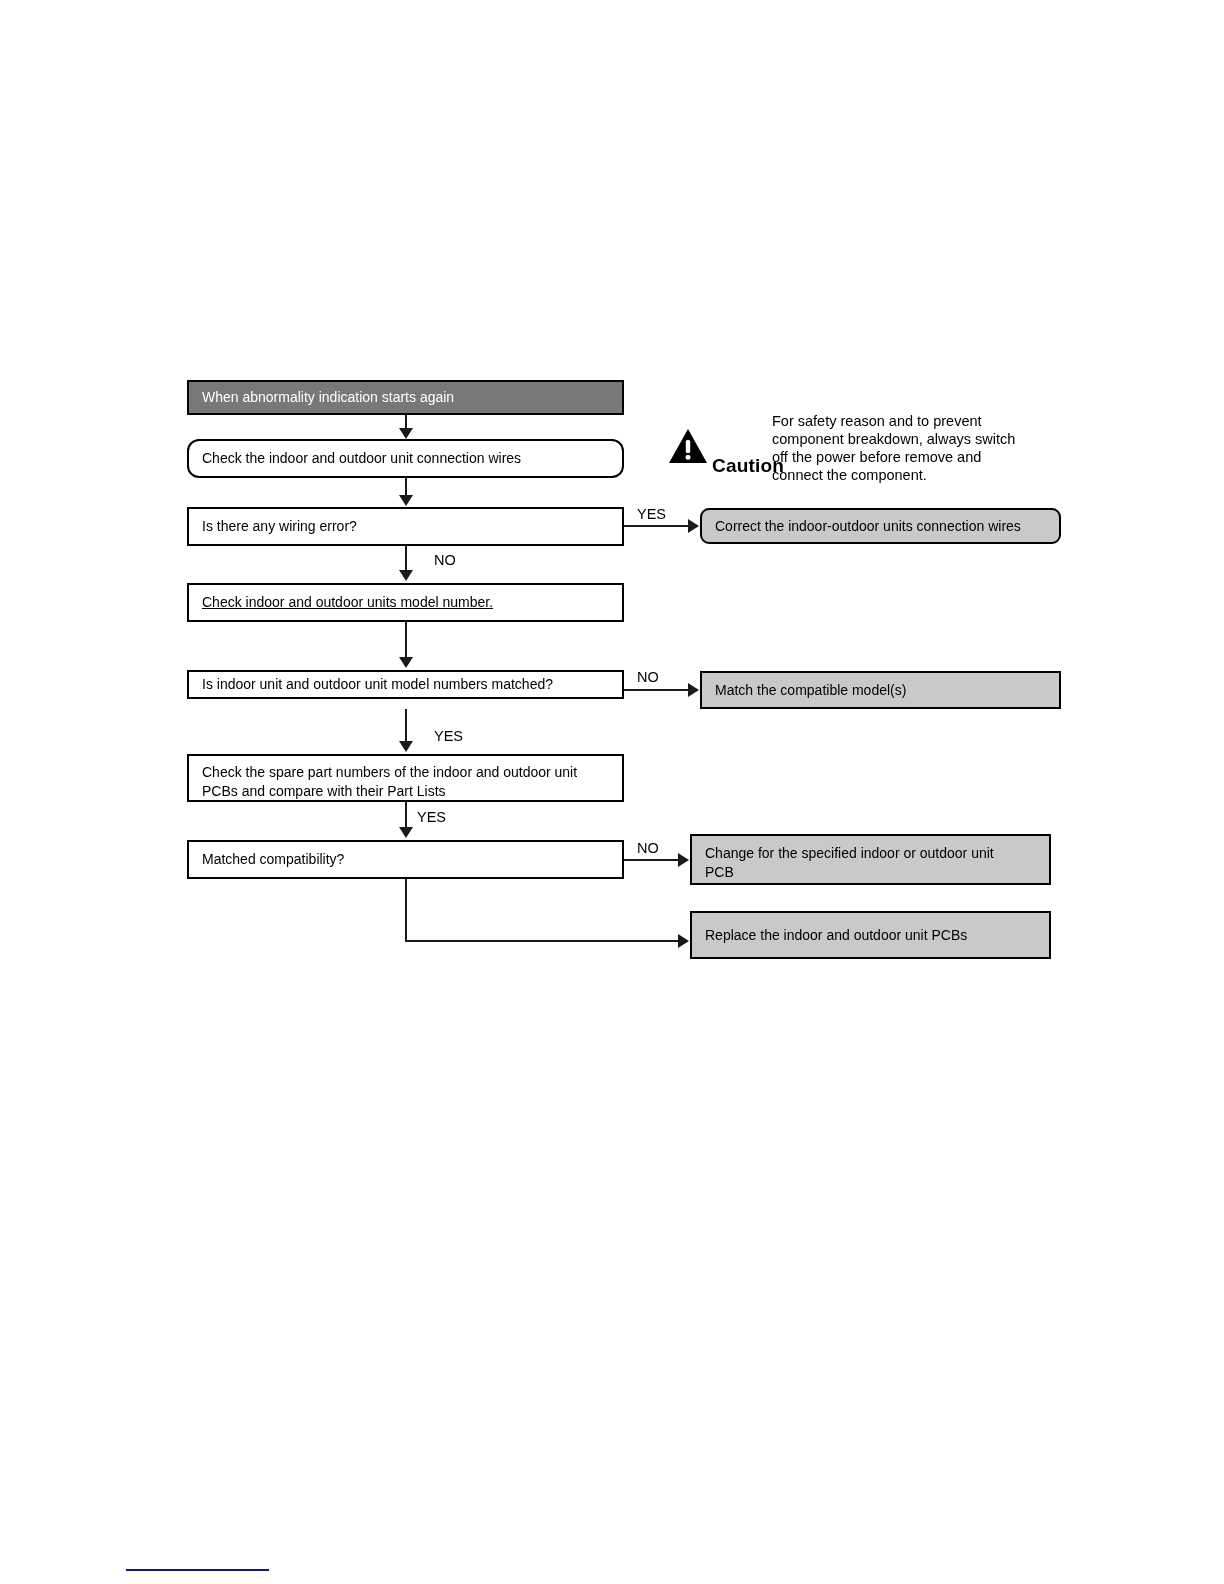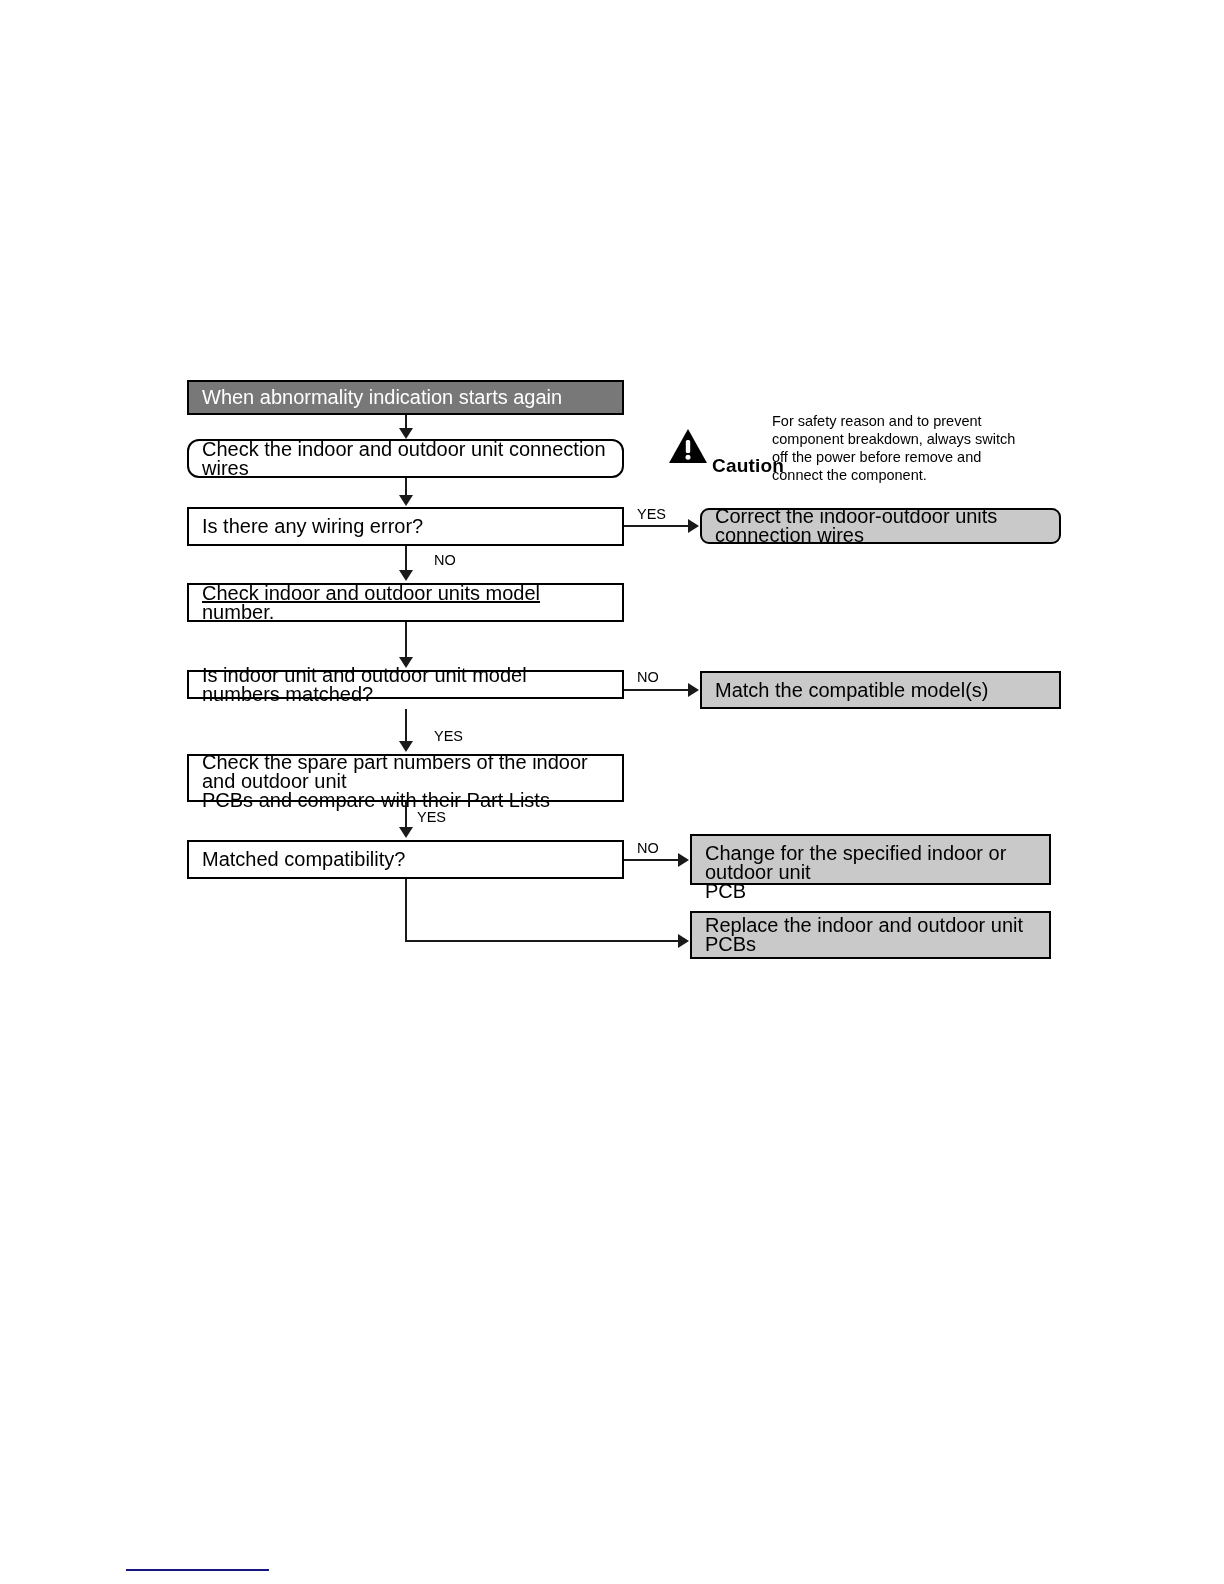--- a/index.html
+++ b/index.html
@@ -22,21 +22,21 @@
     width: 1224px;
     height: 1584px;
   }
 
   
   .node {
     position: absolute;
     box-sizing: border-box;
     border: 2px solid #000000;
     background: #ffffff;
-    font-size: 20px;
+    font-size: 14px;
     line-height: 19px;
     color: #000000;
     padding: 0 13px;
     display: flex;
     align-items: center;
   }
   .node.header-node {
     background: #787878;
     color: #ffffff;
     border: 2px solid #000000;

